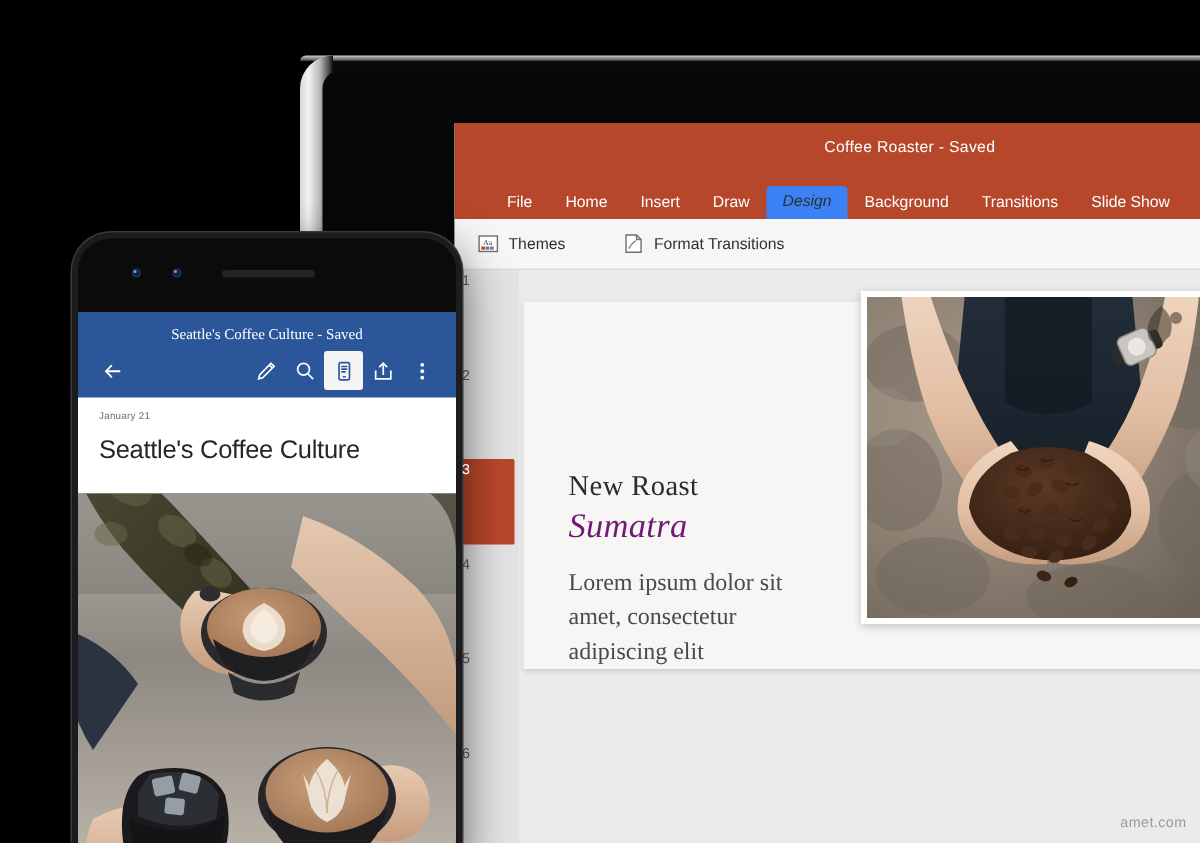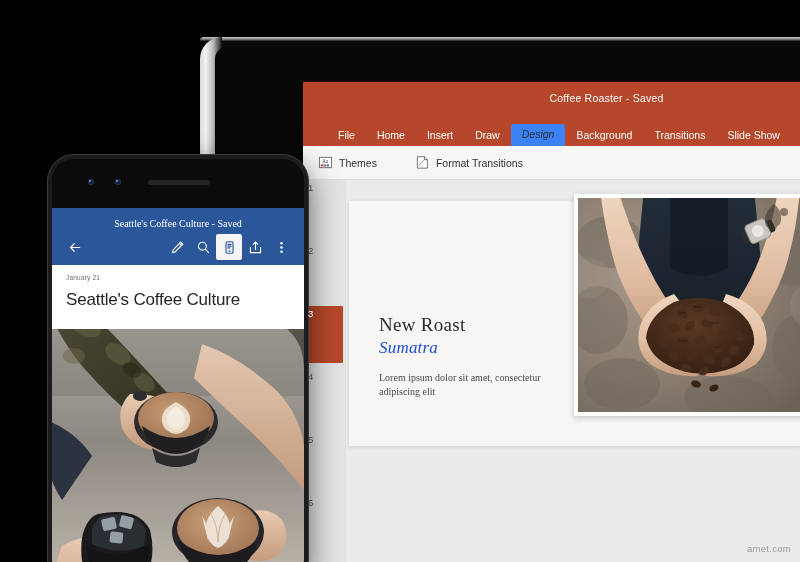--- a/index.html
+++ b/index.html
@@ -204,28 +204,28 @@
   #slide-heading {
     font-family: "Liberation Serif", serif;
     font-size: 19px;
     color: #2b2b2b;
     letter-spacing: .3px;
     line-height: 1.1;
   }
   #slide-subheading {
     font-family: "Liberation Serif", serif;
     font-style: italic;
-    font-size: 17px;
-    color: #1d4ed8;
+    font-size: 23px;
+    color: #701a75;
     margin-top: 2px;
     letter-spacing: .2px;
   }
   #slide-body {
     font-family: "Liberation Serif", serif;
-    font-size: 10px;
+    font-size: 16px;
     color: #4a4a4a;
     margin-top: 13px;
     line-height: 1.45;
   }
 
   
   #slide-photo {
     position: absolute;
     left: 225px;
     top: -7px;

